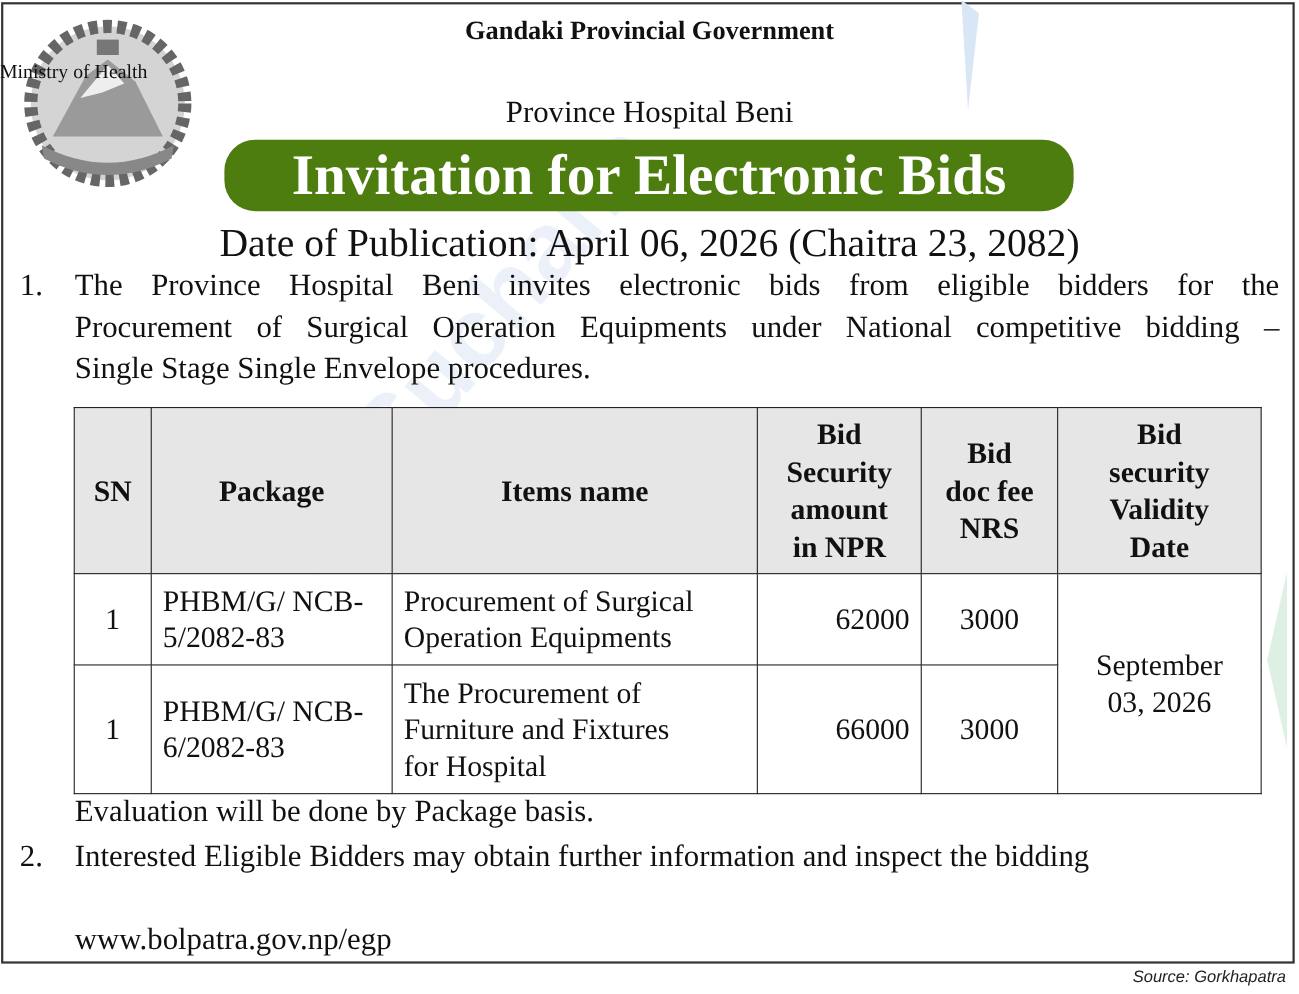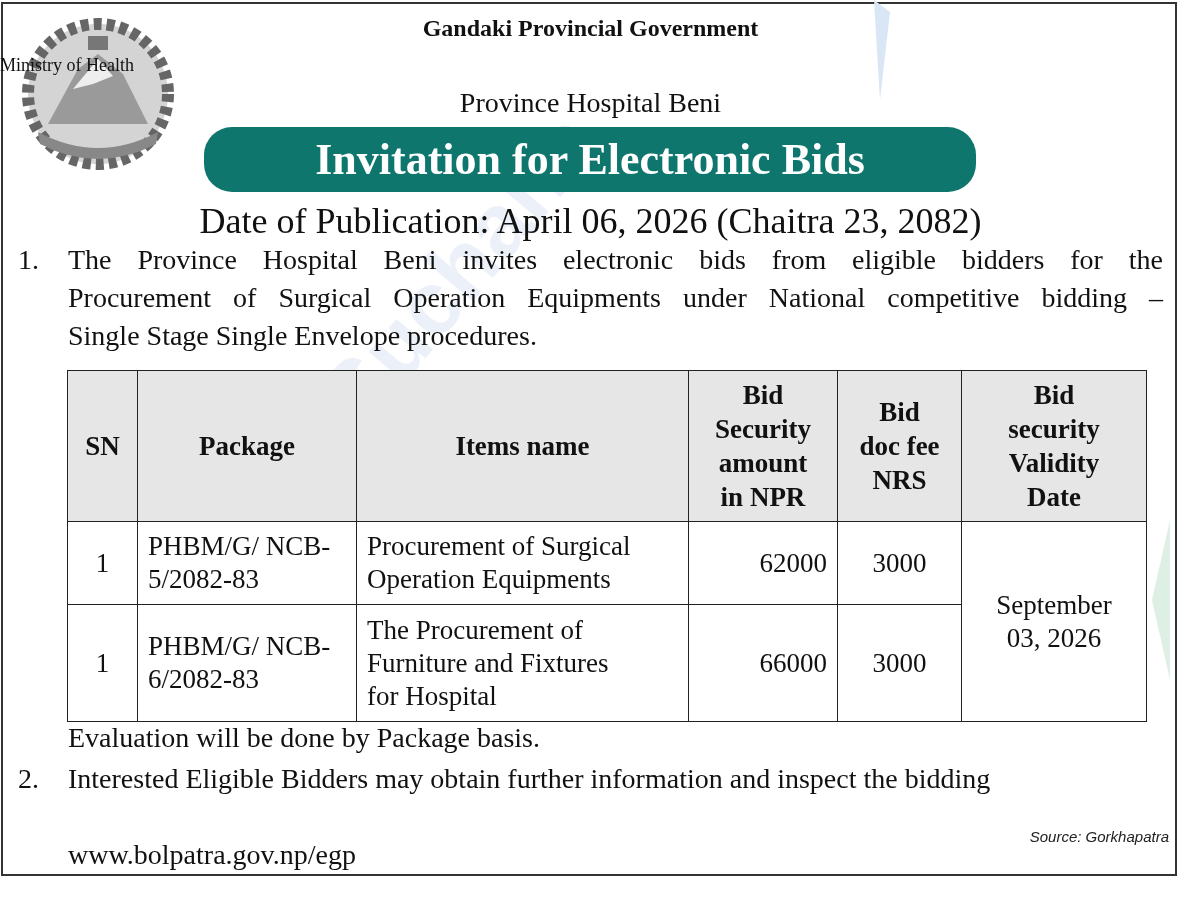--- a/index.html
+++ b/index.html
@@ -2,21 +2,21 @@
 <html><head>
 <meta charset="utf-8">
 <style>
   html, body { margin:0; padding:0; background:#ffffff; }
   body { width:1181px; height:904px; position:relative; overflow:hidden; font-family:"Liberation Serif", "DejaVu Serif", serif; color:#111; }
   .frame { position:absolute; left:1px; top:2px; width:1176px; height:874px; border:2px solid #333; box-sizing:border-box; background:#fff; }
   .emblem { position:absolute; left:18px; top:14px; width:160px; height:160px; }
   .h1 { position:absolute; left:0; width:1181px; top:12px; text-align:center; font-weight:bold; font-size:24px; line-height:32px; }
   .h2 { position:absolute; left:0; width:1181px; top:48px; text-align:left; font-size:18px; line-height:34px; }
   .h3 { position:absolute; left:0; width:1181px; top:86px; text-align:center; font-size:28px; line-height:34px; }
-  .banner { position:absolute; left:204px; top:127px; width:772px; height:65px; background:#0f766e; border-radius:28px; color:#fff; text-align:center; font-weight:bold; font-size:44px; line-height:65px; }
+  .banner { position:absolute; left:204px; top:127px; width:772px; height:65px; background:#4d7c0f; border-radius:28px; color:#fff; text-align:center; font-weight:bold; font-size:52px; line-height:65px; }
   .pubdate { position:absolute; left:0; width:1181px; top:204px; text-align:center; font-size:36px; line-height:34px; }
   .para { position:absolute; left:18px; width:1145px; font-size:28px; line-height:38px; }
   .para .num { position:absolute; left:0; top:0; }
   .para .body { position:absolute; left:50px; right:0; top:0; text-align:justify; }
   .p1 { top:241px; height:115px; }
   .p1 .body { text-align-last:left; }
   .p1 .line { display:block; text-align:justify; text-align-last:justify; }
   .p1 .line.last { text-align-last:left; }
   table.bids { position:absolute; left:67px; top:370px; width:1080px; border-collapse:collapse; font-size:27px; }
   table.bids th, table.bids td { border:1.5px solid #222; padding:0 10px; }
@@ -26,21 +26,21 @@
   .c-pkg { width:198px; text-align:left; }
   .c-item { width:311px; text-align:left; }
   .c-sec { width:128px; text-align:right; }
   .c-fee { width:103px; text-align:center; }
   .c-val { text-align:center; }
   .r1 td { height:82px; }
   .r2 td { height:116px; }
   .evaluation { position:absolute; left:68px; top:720px; font-size:28px; line-height:36px; }
   .p2 { top:760px; height:110px; }
   .p2 .body { text-align:left; line-height:38px; }
-  .source { position:absolute; right:12px; top:828px; font-family:"Liberation Sans", "DejaVu Sans", sans-serif; font-style:italic; font-size:15px; color:#222; }
+  .source { position:absolute; right:12px; top:880px; font-family:"Liberation Sans", "DejaVu Sans", sans-serif; font-style:italic; font-size:15px; color:#222; }
   .wm { position:absolute; pointer-events:none; }
 </style>
 </head>
 <body>
 
 <div class="frame"></div>
 
 <svg class="wm" style="left:860px;top:0;" width="40" height="110" viewBox="0 0 40 110">
     <polygon points="14,0 30,12 20,100" fill="#d9e6f6"></polygon>
   </svg>

